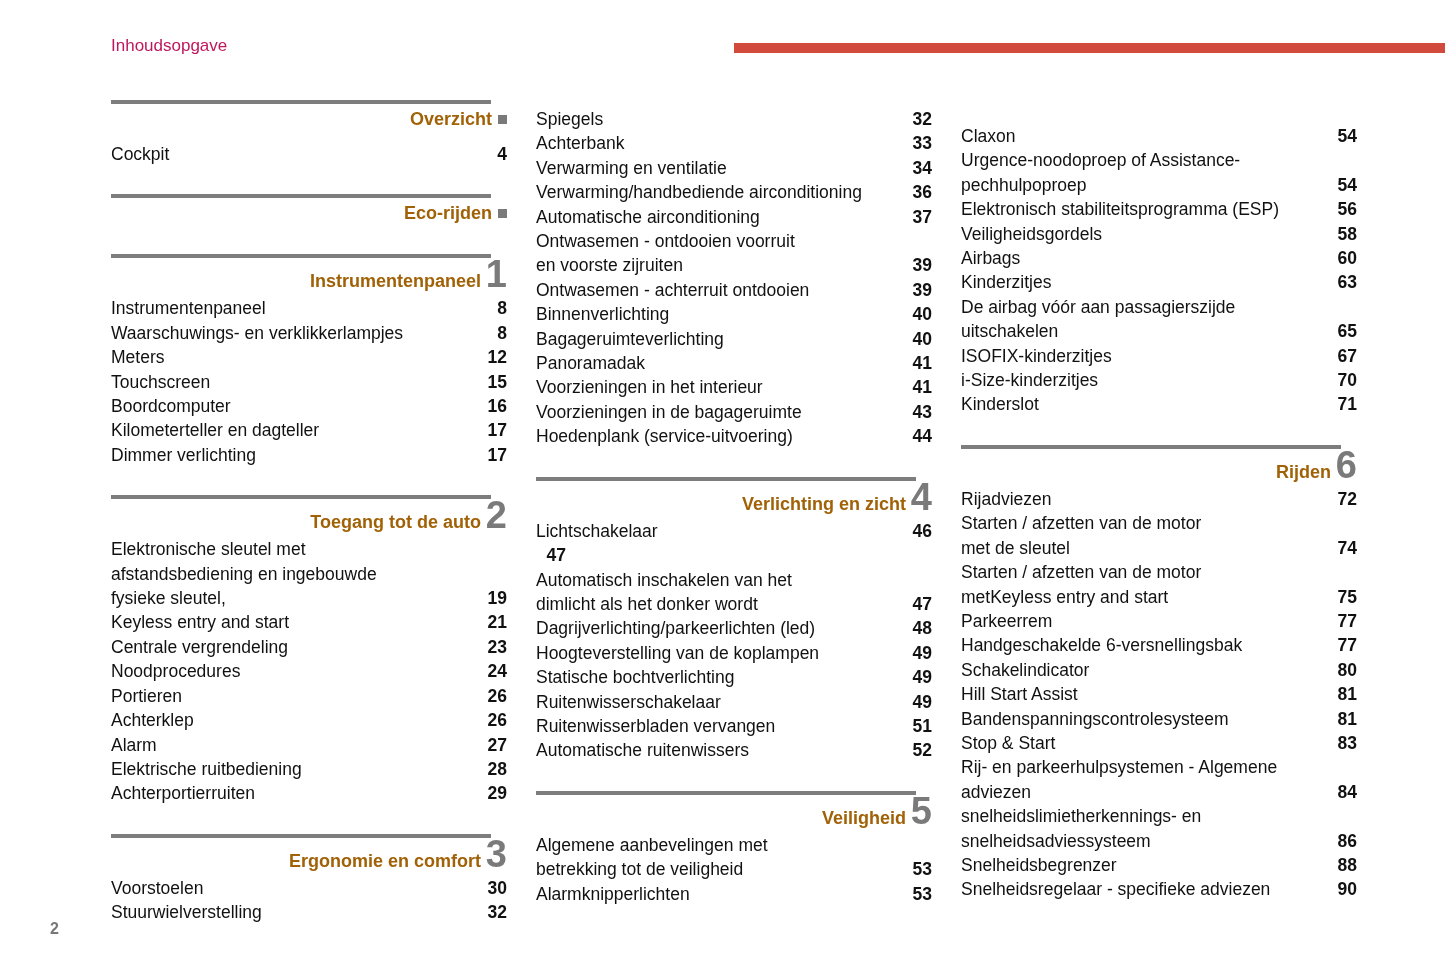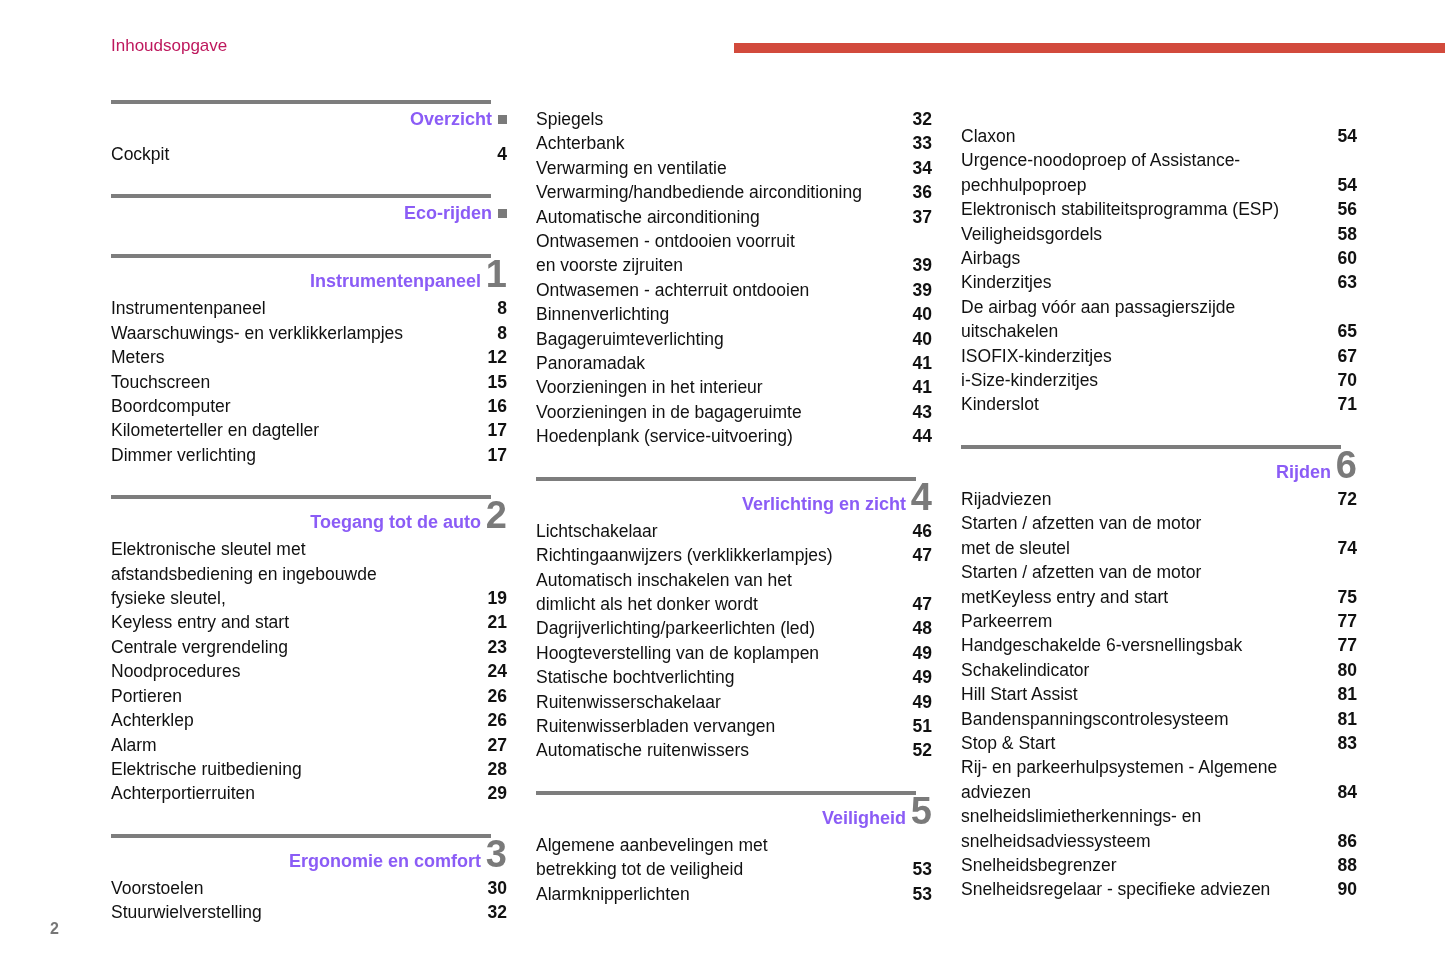--- a/index.html
+++ b/index.html
@@ -29,21 +29,21 @@
   }
   .section-rule {
     position: absolute; left: 0; top: 0; width: 380px; height: 4px;
     background: #7d7d7d;
   }
   .section-title-row {
     position: absolute; right: 0; top: 2px;
     display: flex; align-items: flex-end; justify-content: flex-end;
   }
   .section-title {
-    font-size: 18px; font-weight: bold; color: #8b5cf6; line-height: 22px;
+    font-size: 18px; font-weight: bold; color: #a16207; line-height: 22px;
     margin-bottom: 0;
   }
   .section-num {
     font-size: 38px; font-weight: bold; color: #7a7a7a; line-height: 36px;
     margin-left: 4px; width: 22px; text-align: right;
   }
   .section-square {
     width: 9px; height: 9px; background: #7a7a7a; margin-left: 6px; margin-bottom: 6px;
   }
   .header-small .section-title-row { top: 8px; }
@@ -248,21 +248,20 @@
     <div class="section-title-row">
       <span class="section-title">Verlichting en zicht</span>
       <span class="section-num">4</span>
     </div>
   </div>
   <div class="entry">
       <span class="entry-title">Lichtschakelaar</span>
       <span class="entry-page">46</span>
     </div>
   <div class="entry">
-      <span class="entry-title">Richtingaanwijzers (verklikkerlampjes)</span>
       <span class="entry-page">47</span>
     </div>
   <div class="entry">
       <span class="entry-title">Automatisch inschakelen van het
 dimlicht als het donker wordt</span>
       <span class="entry-page">47</span>
     </div>
   <div class="entry">
       <span class="entry-title">Dagrijverlichting/parkeerlichten (led)</span>
       <span class="entry-page">48</span>

